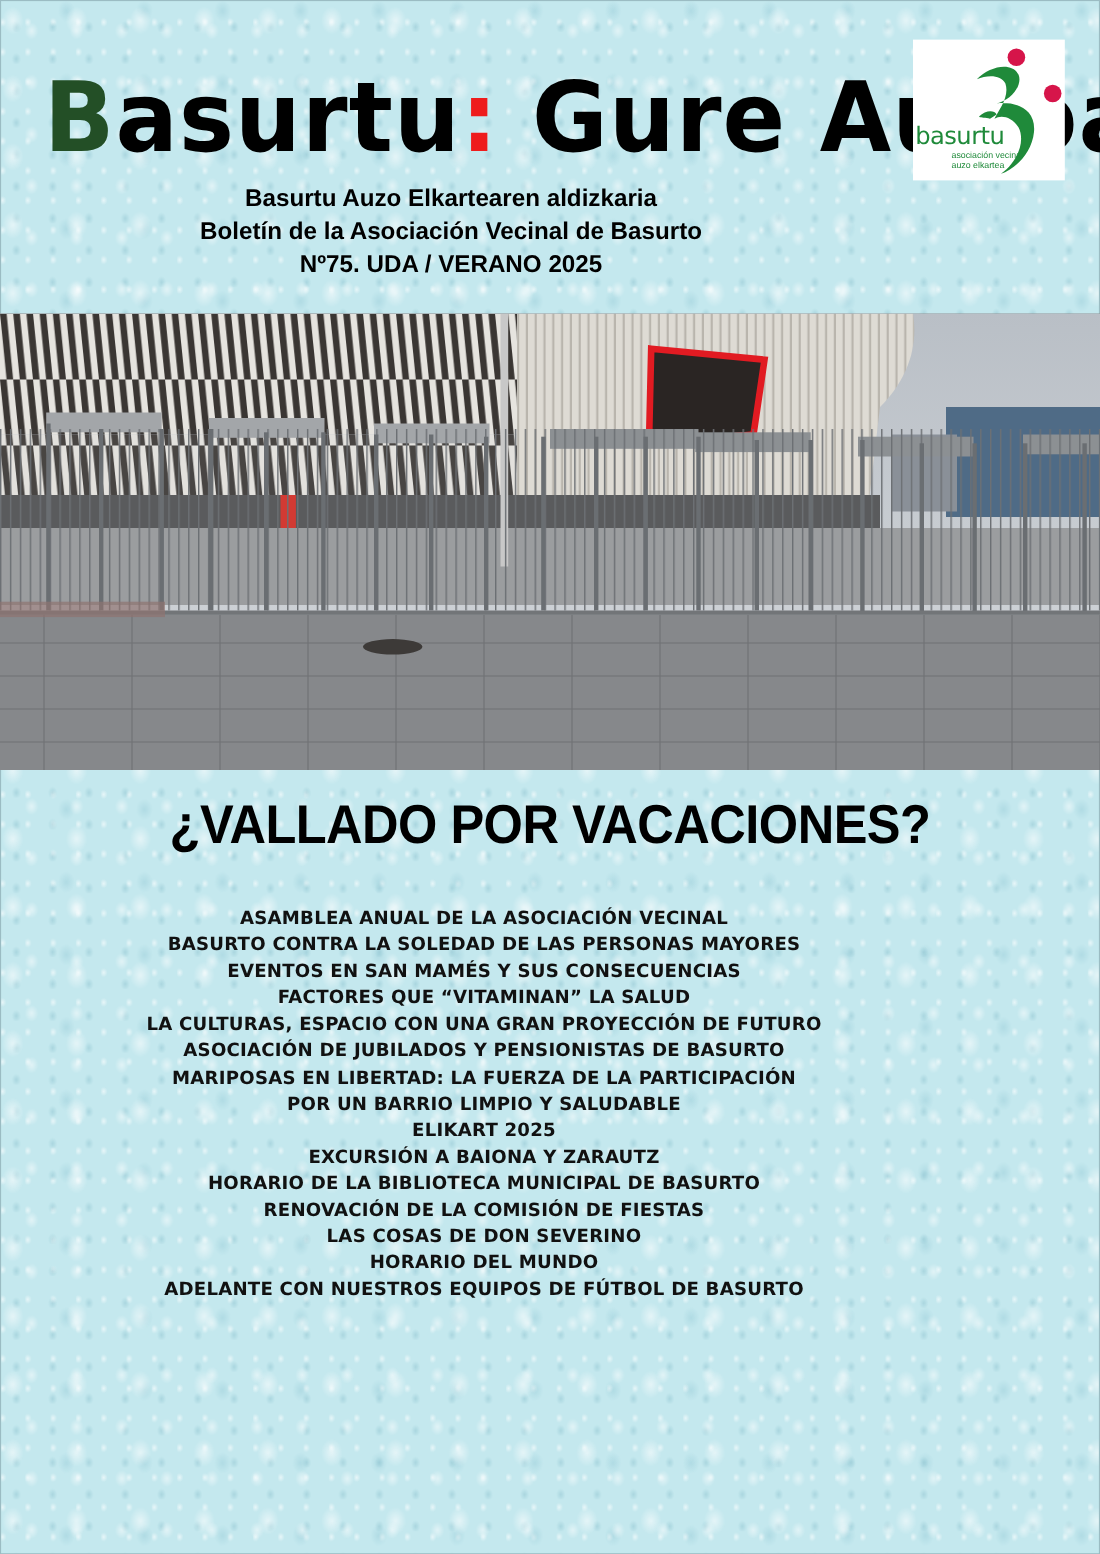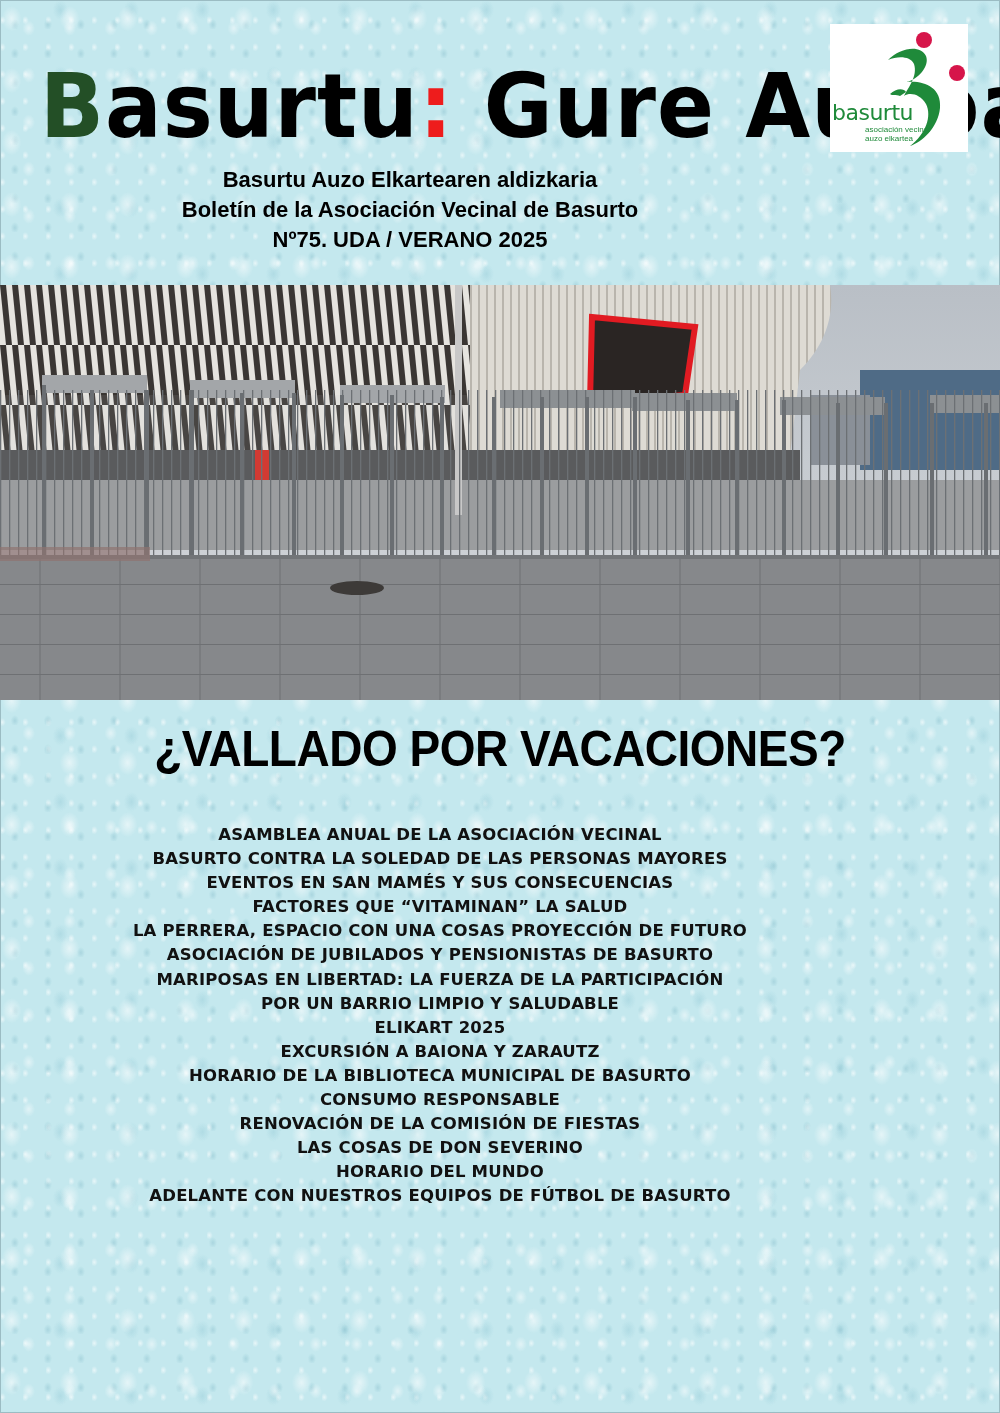--- a/index.html
+++ b/index.html
@@ -15,21 +15,21 @@
     background-size:58px 62px, 41px 47px, 33px 29px, 71px 66px, 23px 27px;
   }
   .page-border{position:absolute;inset:0;border:1px solid #9bbcc3;box-sizing:border-box;pointer-events:none;}
 
   .masthead{position:absolute;left:40px;top:52px;height:110px;display:flex;align-items:center;}
   .masthead-title{font-family:"DejaVu Sans",sans-serif;font-weight:900;font-size:84px;letter-spacing:1px;
     color:#000;white-space:nowrap;line-height:1;transform:scaleY(1.05);}
   .masthead-title .b{color:#234f26;}
   .masthead-title .colon{color:#ee1c1c;}
 
-  .logo{position:absolute;left:830px;top:24px;width:138px;height:128px;background:#fff;}
+  .logo{position:absolute;left:830px;top:36px;width:138px;height:128px;background:#fff;}
   .logo svg{position:absolute;left:0;top:0;}
   .logo-name{position:absolute;left:2px;top:76px;font-size:22px;color:#1f8a3a;font-family:"DejaVu Sans",sans-serif;letter-spacing:-0.5px;}
   .logo-sub{position:absolute;left:2px;font-size:8px;color:#1f8a3a;line-height:9px;padding-left:33px;}
 
   .subheads{position:absolute;left:0;width:820px;top:165px;text-align:center;}
   .subhead{font-weight:bold;font-size:22px;line-height:30px;color:#000;}
 
   .cover-photo{position:absolute;left:0;top:285px;width:1000px;height:415px;overflow:hidden;background:#8f9193;}
 
   .headline{position:absolute;left:0;width:1000px;top:722px;text-align:center;
@@ -148,25 +148,24 @@
   </svg>
 </div>
 
 <div class="headline">¿VALLADO POR VACACIONES?</div>
 
 <ul class="toc">
   <li>ASAMBLEA ANUAL DE LA ASOCIACIÓN VECINAL</li>
   <li>BASURTO CONTRA LA SOLEDAD DE LAS PERSONAS MAYORES</li>
   <li>EVENTOS EN SAN MAMÉS Y SUS CONSECUENCIAS</li>
   <li>FACTORES QUE “VITAMINAN” LA SALUD</li>
-  <li>LA PERRERA, ESPACIO CON UNA COSAS PROYECCIÓN DE FUTURO</li>
+  <li>LA CULTURAS, ESPACIO CON UNA GRAN PROYECCIÓN DE FUTURO</li>
   <li>ASOCIACIÓN DE JUBILADOS Y PENSIONISTAS DE BASURTO</li>
   <li>MARIPOSAS EN LIBERTAD: LA FUERZA DE LA PARTICIPACIÓN</li>
   <li>POR UN BARRIO LIMPIO Y SALUDABLE</li>
   <li>ELIKART 2025</li>
   <li>EXCURSIÓN A BAIONA Y ZARAUTZ</li>
   <li>HORARIO DE LA BIBLIOTECA MUNICIPAL DE BASURTO</li>
-  <li>CONSUMO RESPONSABLE</li>
   <li>RENOVACIÓN DE LA COMISIÓN DE FIESTAS</li>
   <li>LAS COSAS DE DON SEVERINO</li>
   <li>HORARIO DEL MUNDO</li>
   <li>ADELANTE CON NUESTROS EQUIPOS DE FÚTBOL DE BASURTO</li>
 </ul>
 
 </body></html>

